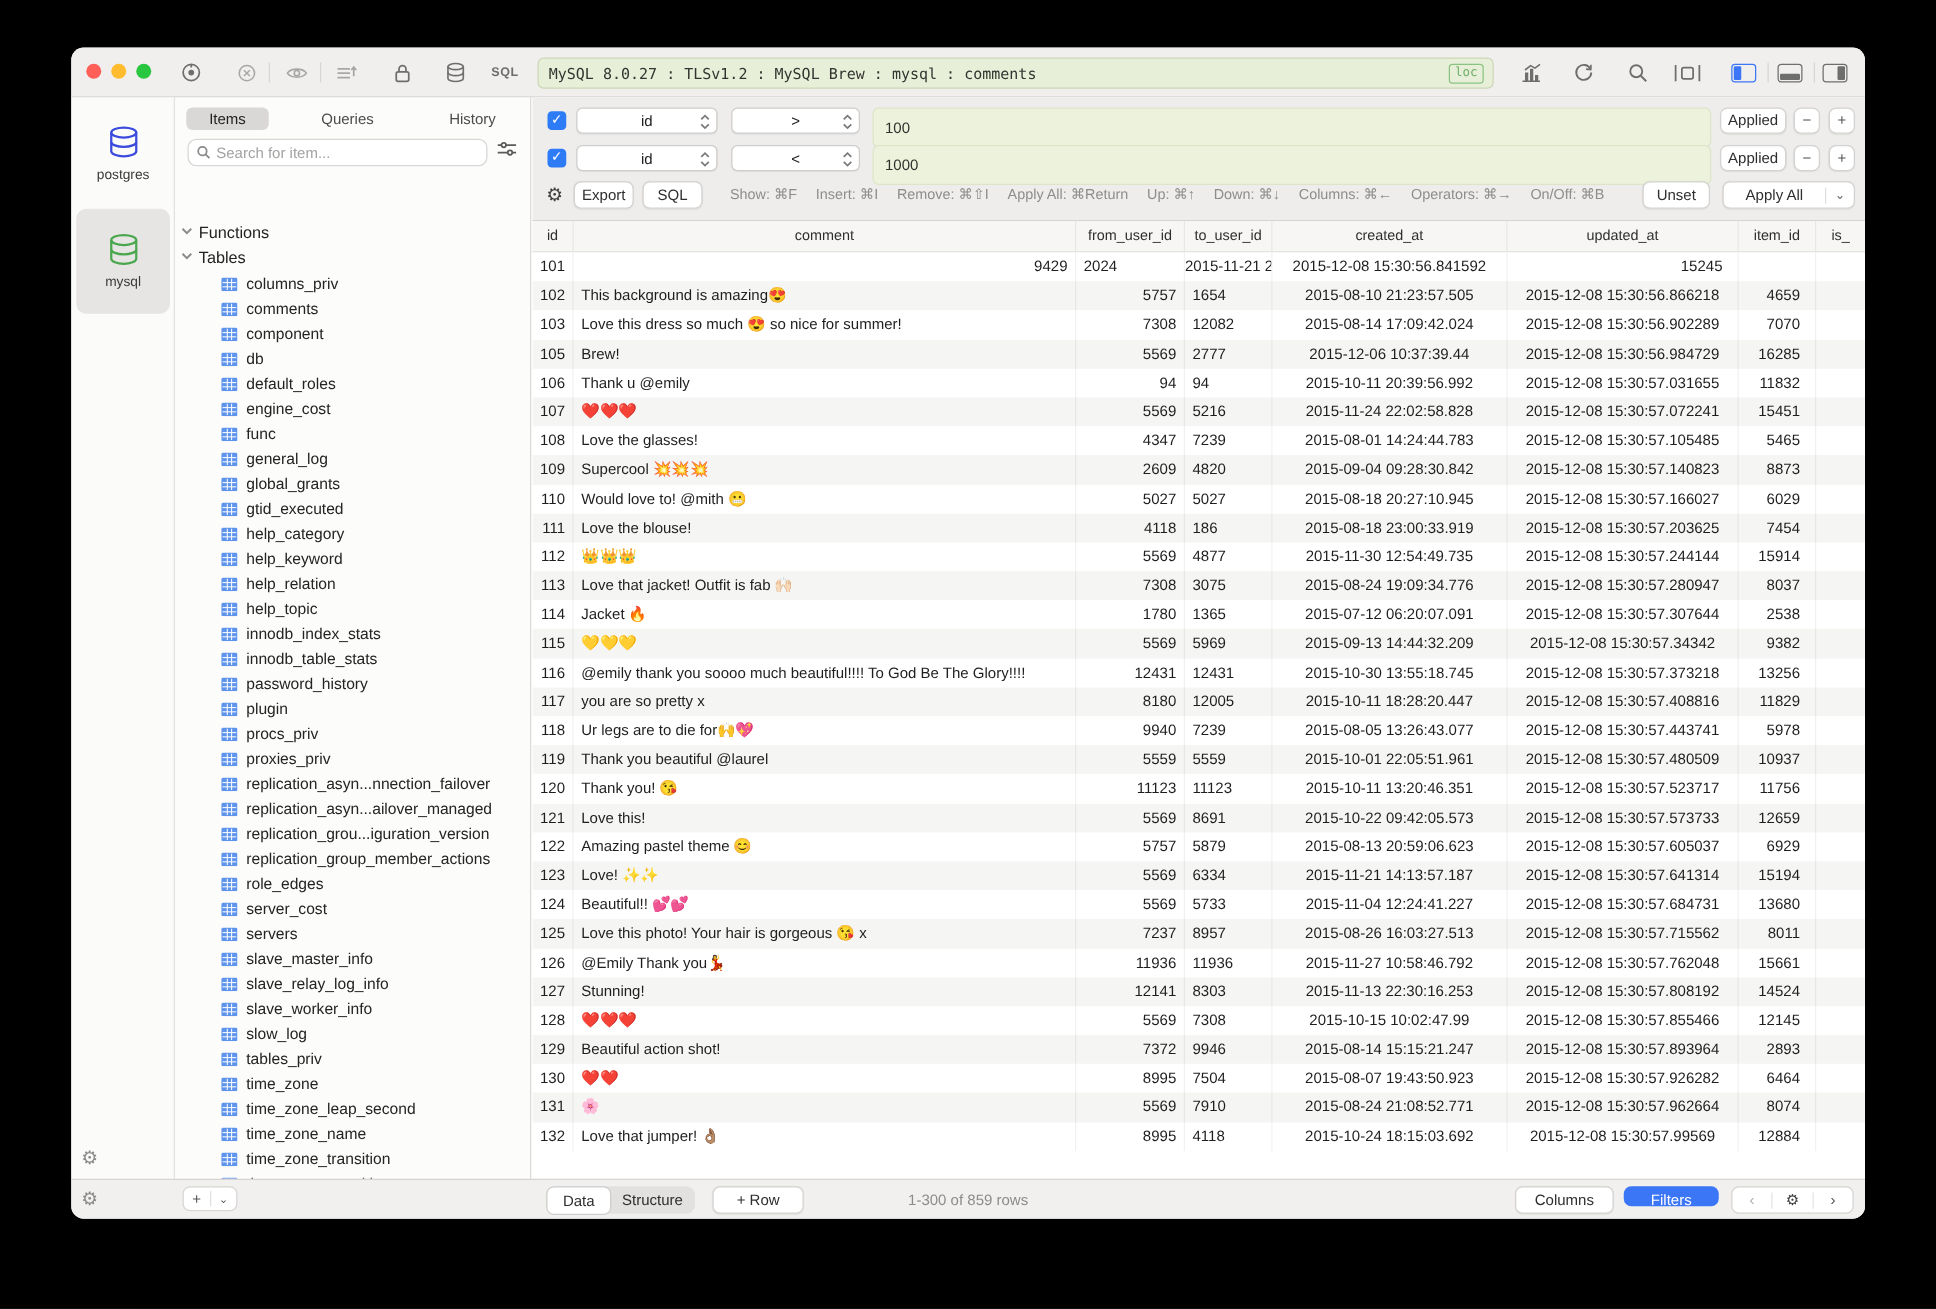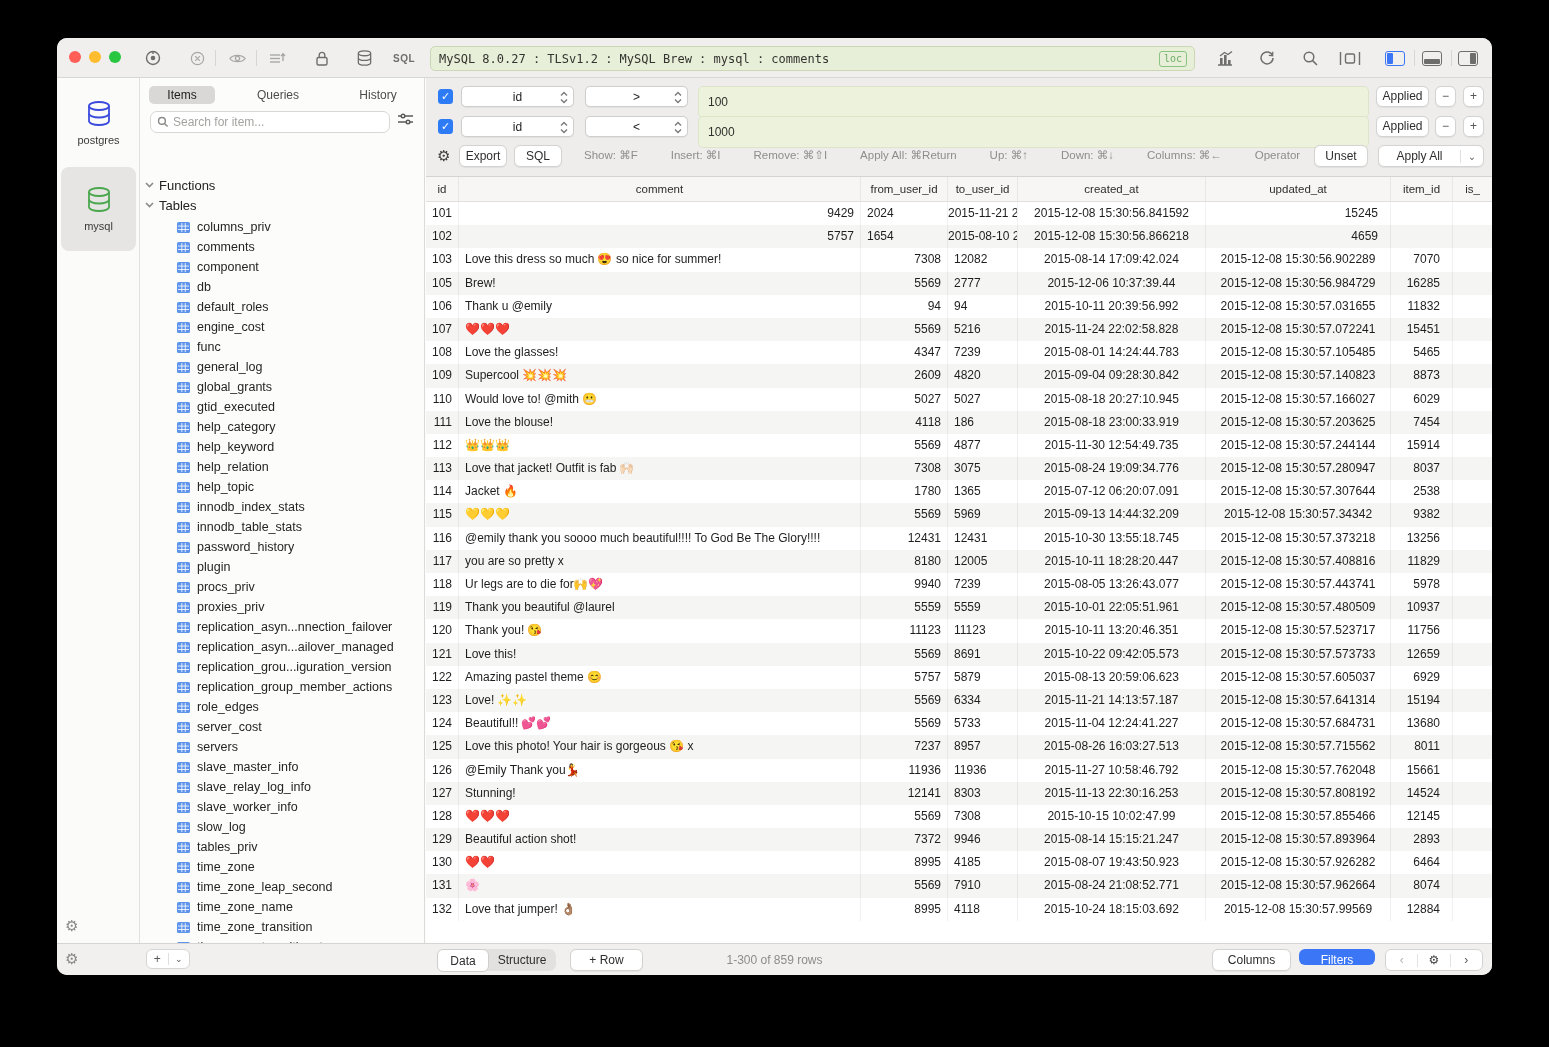--- a/index.html
+++ b/index.html
@@ -61,21 +61,21 @@
   .f-value { position:absolute; left:272px; top:0; width:671px; height:32px; background:#ecf2dc; border:1px solid #dde5c9;
              border-radius:5px; display:flex; align-items:center; padding:0 9px; font-size:12px; color:#30312c; }
   .pill { background:#fff; border:1px solid #d4d3d2; border-radius:6px; font-size:12px; color:#2e2e2e; text-align:center;
           box-shadow:0 .5px 1px rgba(0,0,0,.06); }
   .applied { position:absolute; left:950px; top:0; width:53px; height:21px; line-height:19px; }
   .mini { position:absolute; top:0; width:21px; height:21px; line-height:19px; color:#555; }
   .action-row { position:absolute; left:0; top:67px; right:0; height:22px; }
   .a-gear { position:absolute; left:11px; top:2px; font-size:15px; color:#3f3f3d; }
   .btn-export { position:absolute; left:33px; top:0; width:48px; height:22px; line-height:20px; }
   .btn-sql { position:absolute; left:88px; top:0; width:48px; height:22px; line-height:20px; }
-  .shortcuts { position:absolute; left:158px; top:3px; width:716px; display:flex; gap:33px; font-size:11.5px; color:#8d8d8b; white-space:nowrap; overflow:hidden; }
+  .shortcuts { position:absolute; left:158px; top:3px; width:716px; display:flex; gap:15px; font-size:11.5px; color:#8d8d8b; white-space:nowrap; overflow:hidden; }
   .btn-unset { position:absolute; left:888px; top:0; width:54px; height:22px; line-height:20px; }
   .btn-applyall { position:absolute; left:952px; top:0; width:106px; height:22px; display:flex; align-items:center; }
   .btn-applyall .lbl { flex:1; text-align:center; line-height:20px; }
   .btn-applyall .div { width:1px; height:13px; background:#e0dfde; }
   .btn-applyall .chev { width:22px; text-align:center; color:#666; font-size:10px; }
 
   
   .ghead, .trow { display:grid; grid-template-columns:33px 402px 87px 70px 188px 185px 62px 40px; }
   .ghead { position:absolute; left:0; top:99px; right:0; height:25px; background:#f7f6f5; border-bottom:1px solid #e0dfde; }
   .hcell { display:flex; align-items:center; justify-content:center; font-size:11.5px; font-weight:500; color:#2e2e2e;
@@ -789,20 +789,21 @@
           <div class="tcell a-r c0">101</div>
           <div class="tcell a-r c2">9429</div>
           <div class="tcell a-l c3">2024</div>
           <div class="tcell a-c c4">2015-11-21 22:12:54.754</div>
           <div class="tcell a-c c5">2015-12-08 15:30:56.841592</div>
           <div class="tcell a-r c6">15245</div>
           <div class="tcell a-l c7"></div>
         </div>
         <div class="trow alt">
           <div class="tcell a-r c0">102</div>
+          <div class="tcell a-l c1">This background is amazing😍</div>
           <div class="tcell a-r c2">5757</div>
           <div class="tcell a-l c3">1654</div>
           <div class="tcell a-c c4">2015-08-10 21:23:57.505</div>
           <div class="tcell a-c c5">2015-12-08 15:30:56.866218</div>
           <div class="tcell a-r c6">4659</div>
           <div class="tcell a-l c7"></div>
         </div>
         <div class="trow">
           <div class="tcell a-r c0">103</div>
           <div class="tcell a-l c1">Love this dress so much 😍 so nice for summer!</div>
@@ -1060,21 +1061,21 @@
           <div class="tcell a-l c3">9946</div>
           <div class="tcell a-c c4">2015-08-14 15:15:21.247</div>
           <div class="tcell a-c c5">2015-12-08 15:30:57.893964</div>
           <div class="tcell a-r c6">2893</div>
           <div class="tcell a-l c7"></div>
         </div>
         <div class="trow">
           <div class="tcell a-r c0">130</div>
           <div class="tcell a-l c1">❤️❤️</div>
           <div class="tcell a-r c2">8995</div>
-          <div class="tcell a-l c3">4185</div>
+          <div class="tcell a-l c3">7504</div>
           <div class="tcell a-c c4">2015-08-07 19:43:50.923</div>
           <div class="tcell a-c c5">2015-12-08 15:30:57.926282</div>
           <div class="tcell a-r c6">6464</div>
           <div class="tcell a-l c7"></div>
         </div>
         <div class="trow alt">
           <div class="tcell a-r c0">131</div>
           <div class="tcell a-l c1">🌸</div>
           <div class="tcell a-r c2">5569</div>
           <div class="tcell a-l c3">7910</div>

